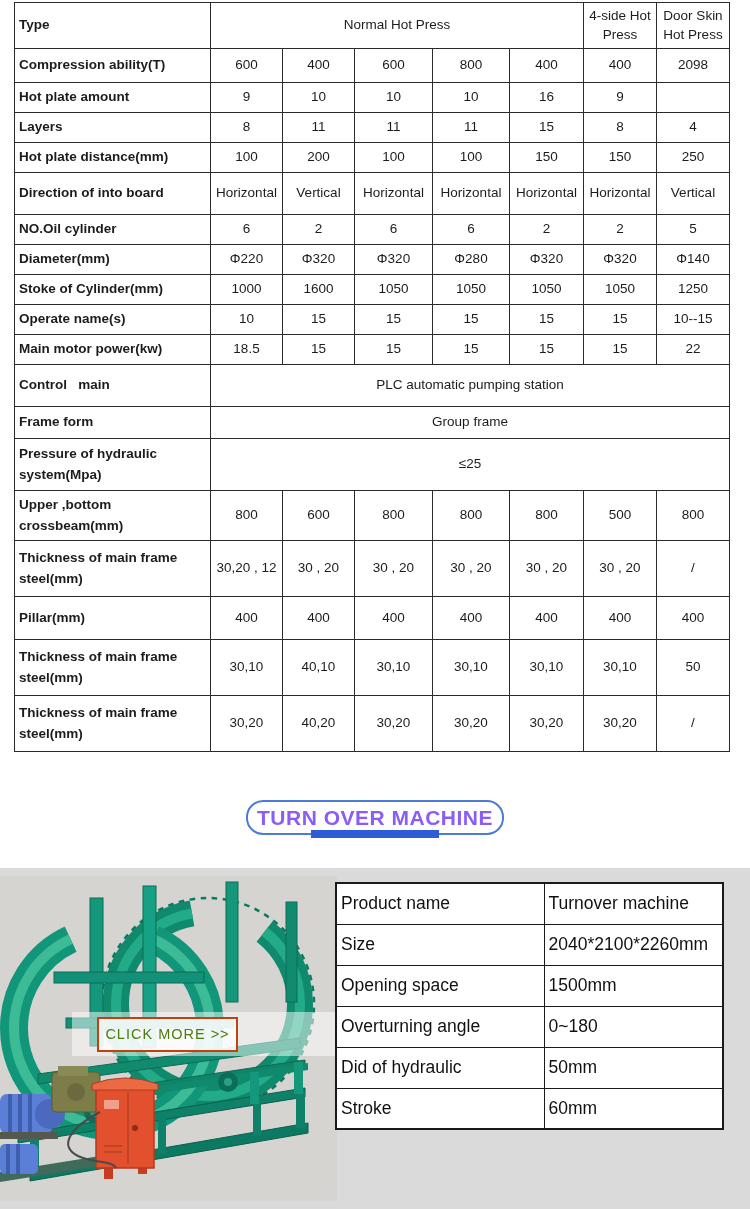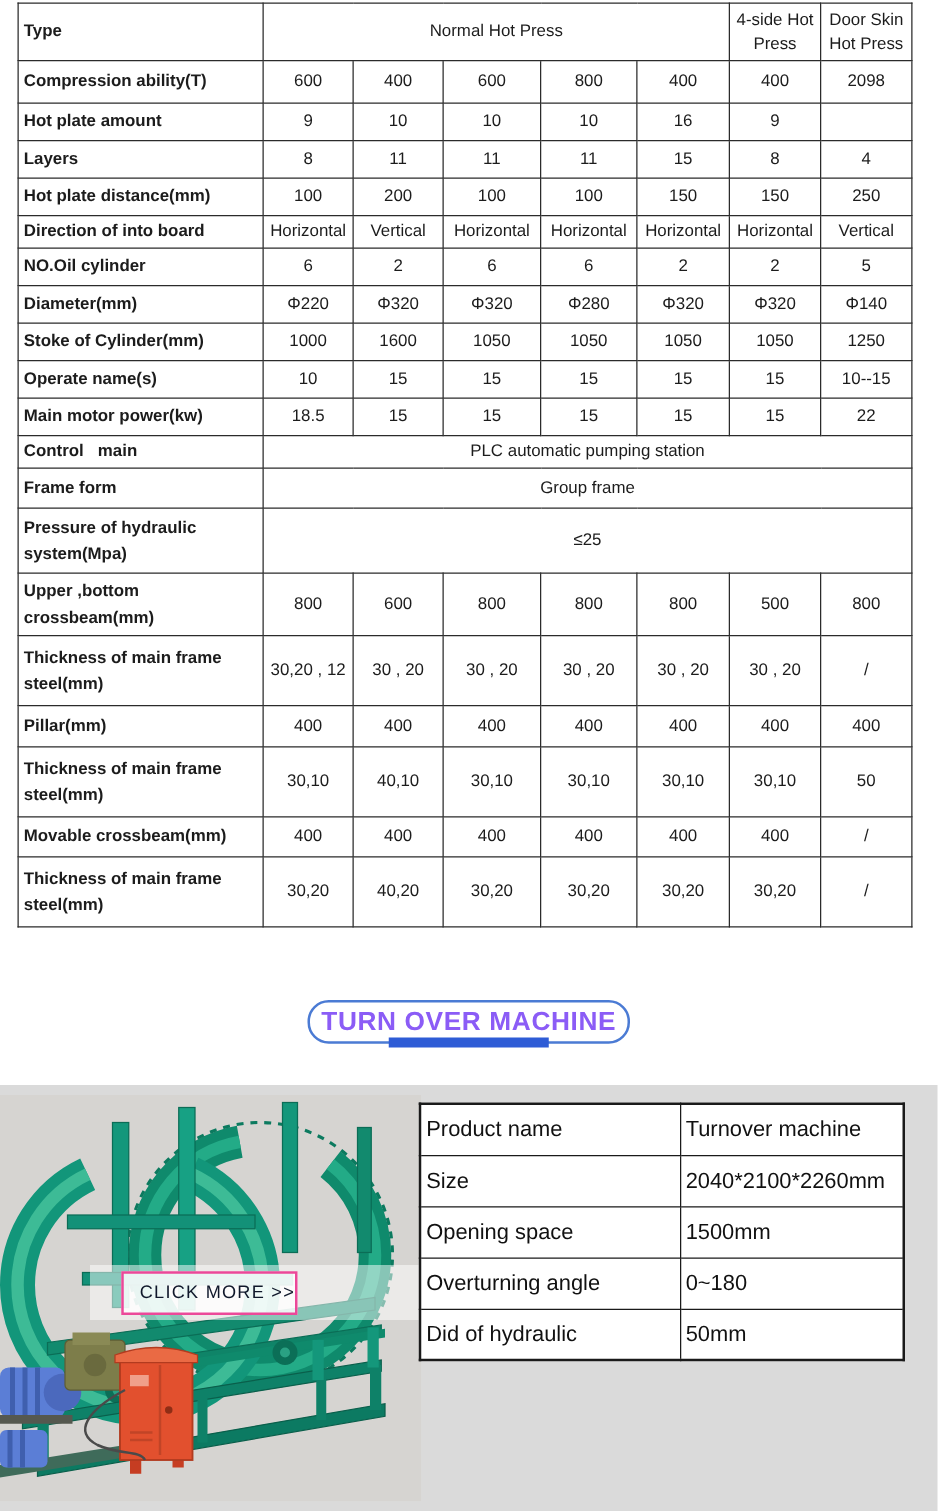--- a/index.html
+++ b/index.html
@@ -33,23 +33,23 @@
     white-space: pre-wrap;
     line-height: 1.55;
     font-weight: bold;
   }
   table.spec td.val {
     text-align: center;
     padding: 1px 1px;
     line-height: 1.4;
   }
   tr.h30 td { height: 30px; }
-  tr.h31 td { height: 26px; }
+  tr.h31 td { height: 42px; }
   tr.h32 td { height: 32px; }
-  tr.h33 td { height: 33px; }
+  tr.h33 td { height: 43px; }
   tr.h34 td { height: 34px; }
   tr.h46 td { height: 46px; }
   tr.h50 td { height: 50px; }
   tr.h52 td { height: 52px; }
   tr.h56 td { height: 56px; }
 
   
   .title-wrap {
     position: absolute; top: 800px; left: 0;
     width: 100%; display: flex; justify-content: center;
@@ -86,26 +86,26 @@
     width: 337px; height: 325px;
   }
   .click-band {
     position: absolute; top: 136px; left: 72px; right: 0;
     height: 44px;
     background: rgba(255,255,255,0.5);
   }
   .click-more-btn {
     position: absolute; top: 141px; left: 97px;
     width: 141px; height: 35px;
-    border: 2px solid #ec4899;
+    border: 2px solid #c2410c;
     background: rgba(255,255,255,0.82);
     font-size: 14.5px;
-    color: #0f172a;
+    color: #4d7c0f;
     letter-spacing: 1px;
-    text-align: right;
+    text-align: center;
     line-height: 31px;
     cursor: pointer;
   }
 
   
   .tv-wrap { position: absolute; top: 14px; left: 335px; }
   table.tv {
     border-collapse: collapse;
     table-layout: fixed;
     width: 387px;
@@ -295,30 +295,20 @@
         <td class="lbl">Thickness of main frame
 steel(mm)</td>
         <td class="val">30,10</td>
         <td class="val">40,10</td>
         <td class="val">30,10</td>
         <td class="val">30,10</td>
         <td class="val">30,10</td>
         <td class="val">30,10</td>
         <td class="val">50</td>
       </tr>
-      <tr class="h32">
-        <td class="lbl">Movable crossbeam(mm)</td>
-        <td class="val">400</td>
-        <td class="val">400</td>
-        <td class="val">400</td>
-        <td class="val">400</td>
-        <td class="val">400</td>
-        <td class="val">400</td>
-        <td class="val">/</td>
-      </tr>
       <tr class="h56">
         <td class="lbl">Thickness of main frame
 steel(mm)</td>
         <td class="val">30,20</td>
         <td class="val">40,20</td>
         <td class="val">30,20</td>
         <td class="val">30,20</td>
         <td class="val">30,20</td>
         <td class="val">30,20</td>
         <td class="val">/</td>
@@ -440,16 +430,20 @@
           <td>1500mm</td>
         </tr>
         <tr>
           <td>Overturning angle</td>
           <td>0~180</td>
         </tr>
         <tr>
           <td>Did of hydraulic</td>
           <td>50mm</td>
         </tr>
+        <tr>
+          <td>Stroke</td>
+          <td>60mm</td>
+        </tr>
       </tbody>
     </table>
   </div>
 </div>
 
 </body></html>

